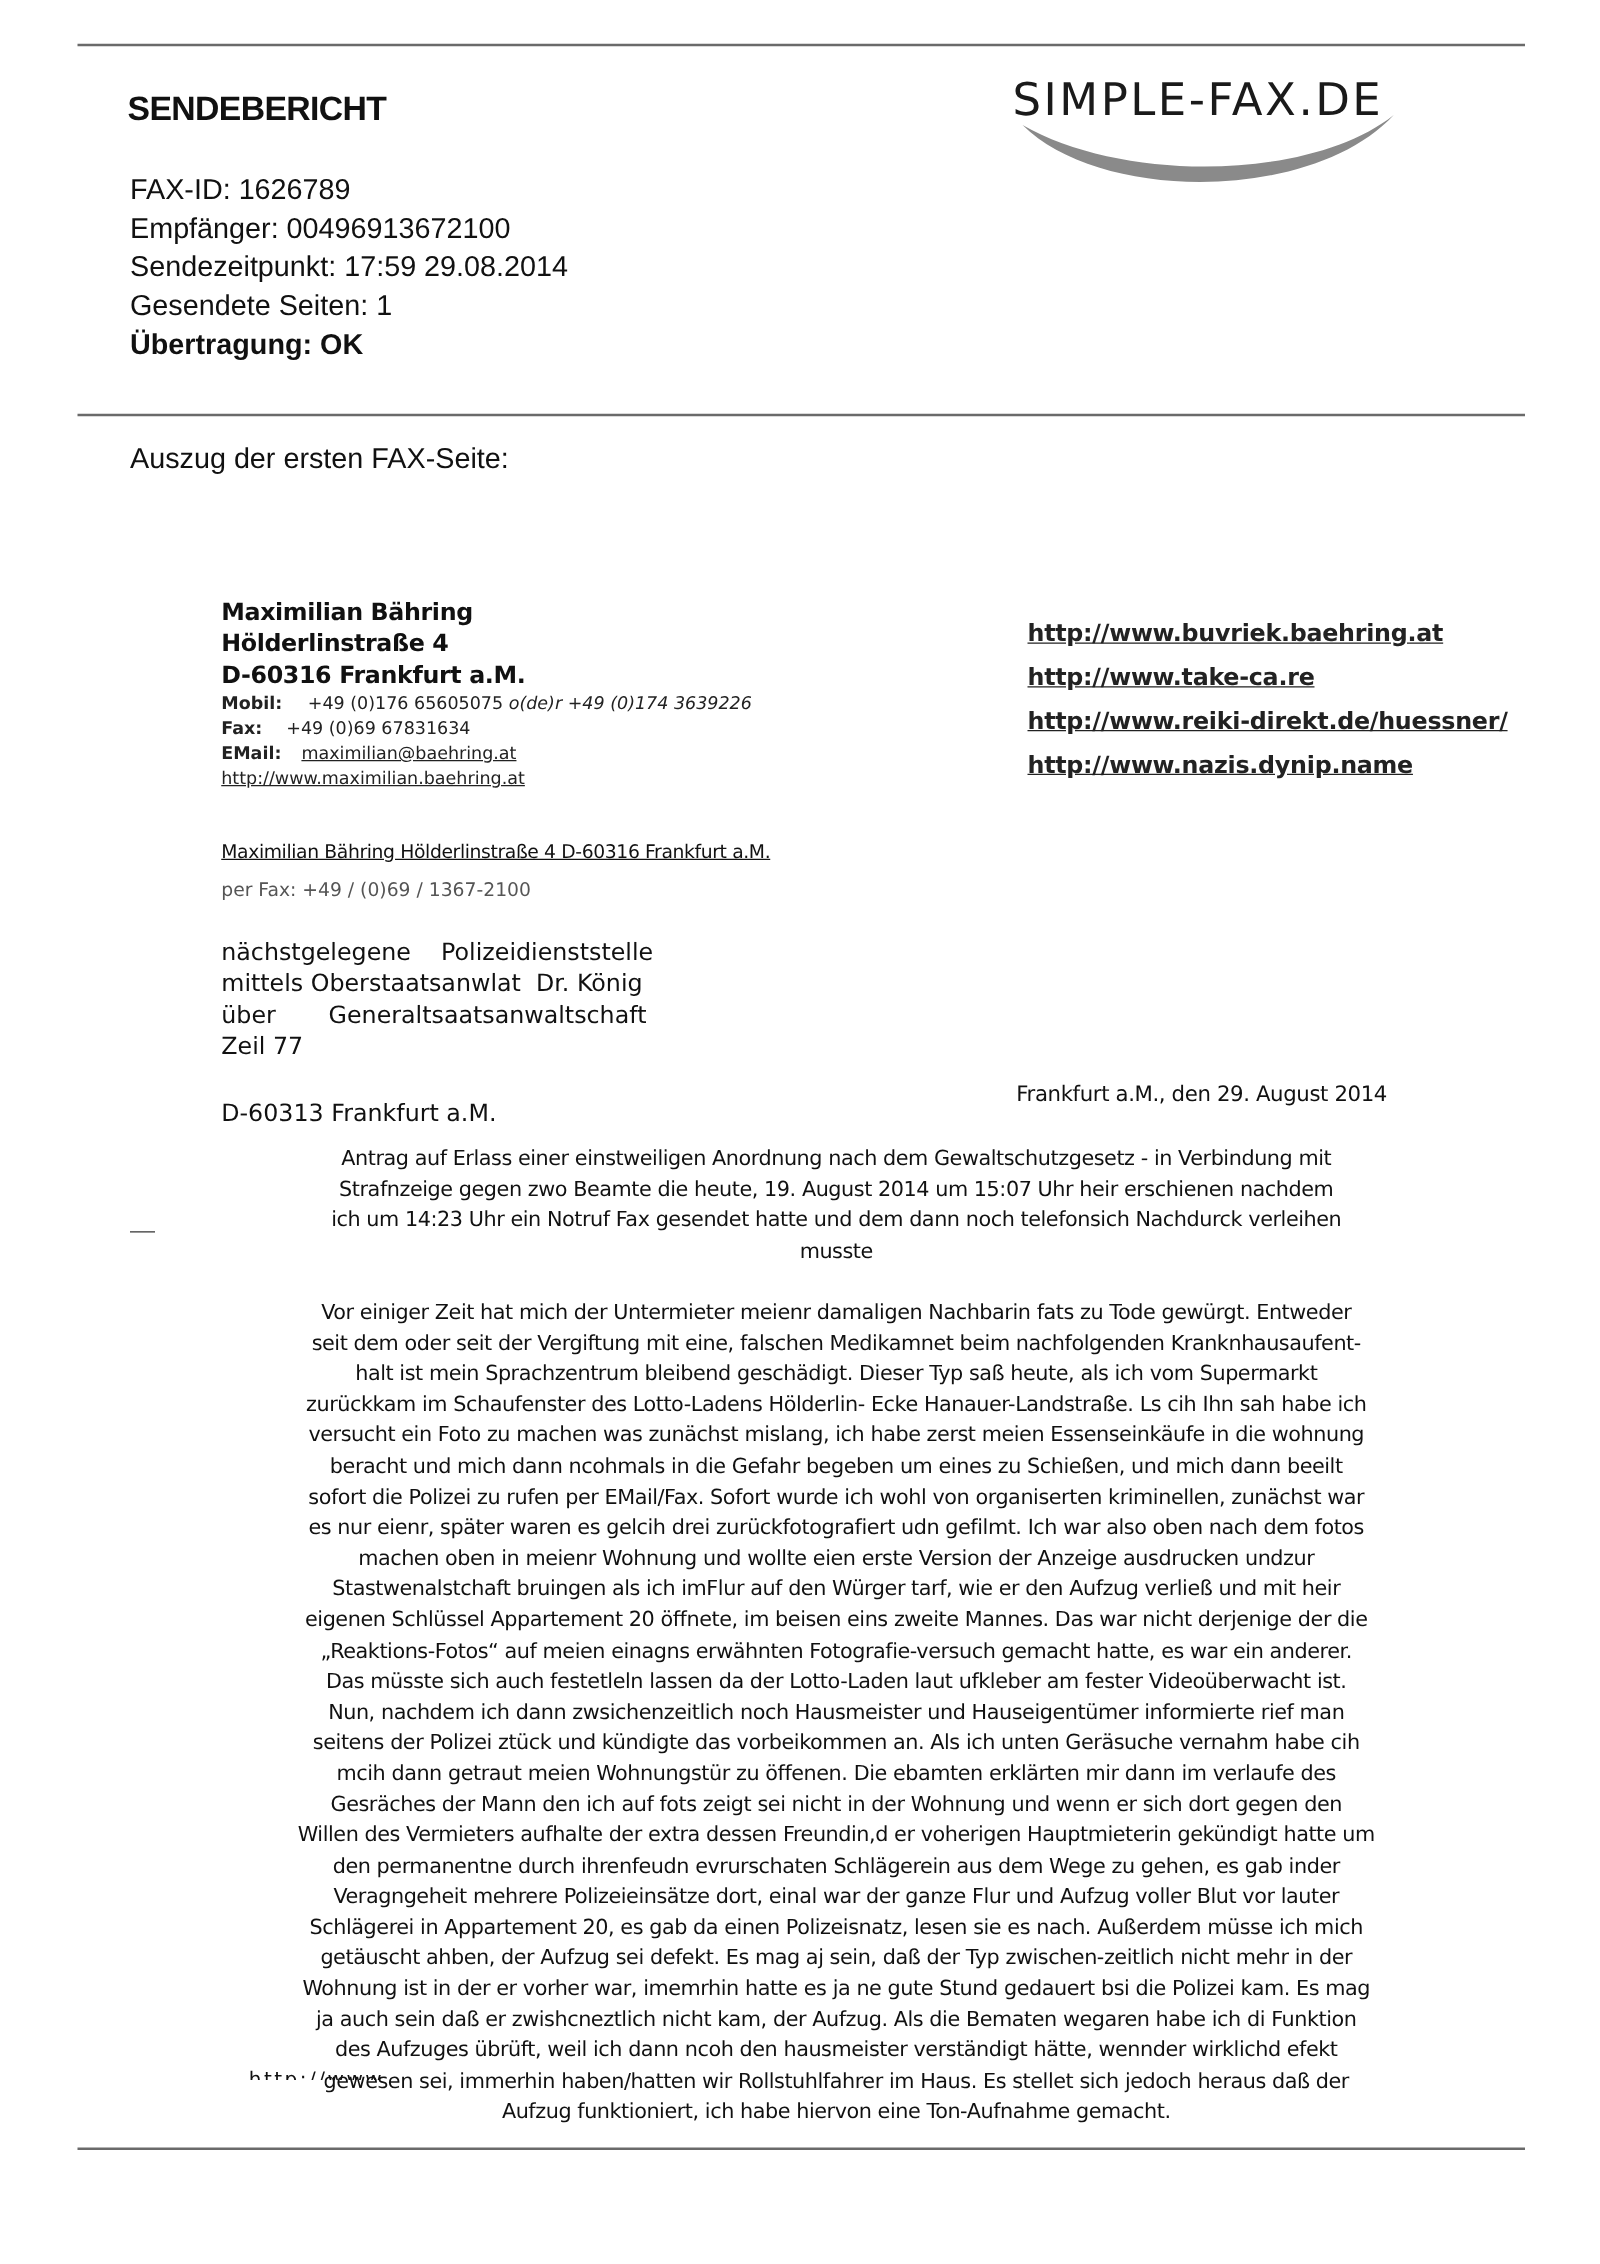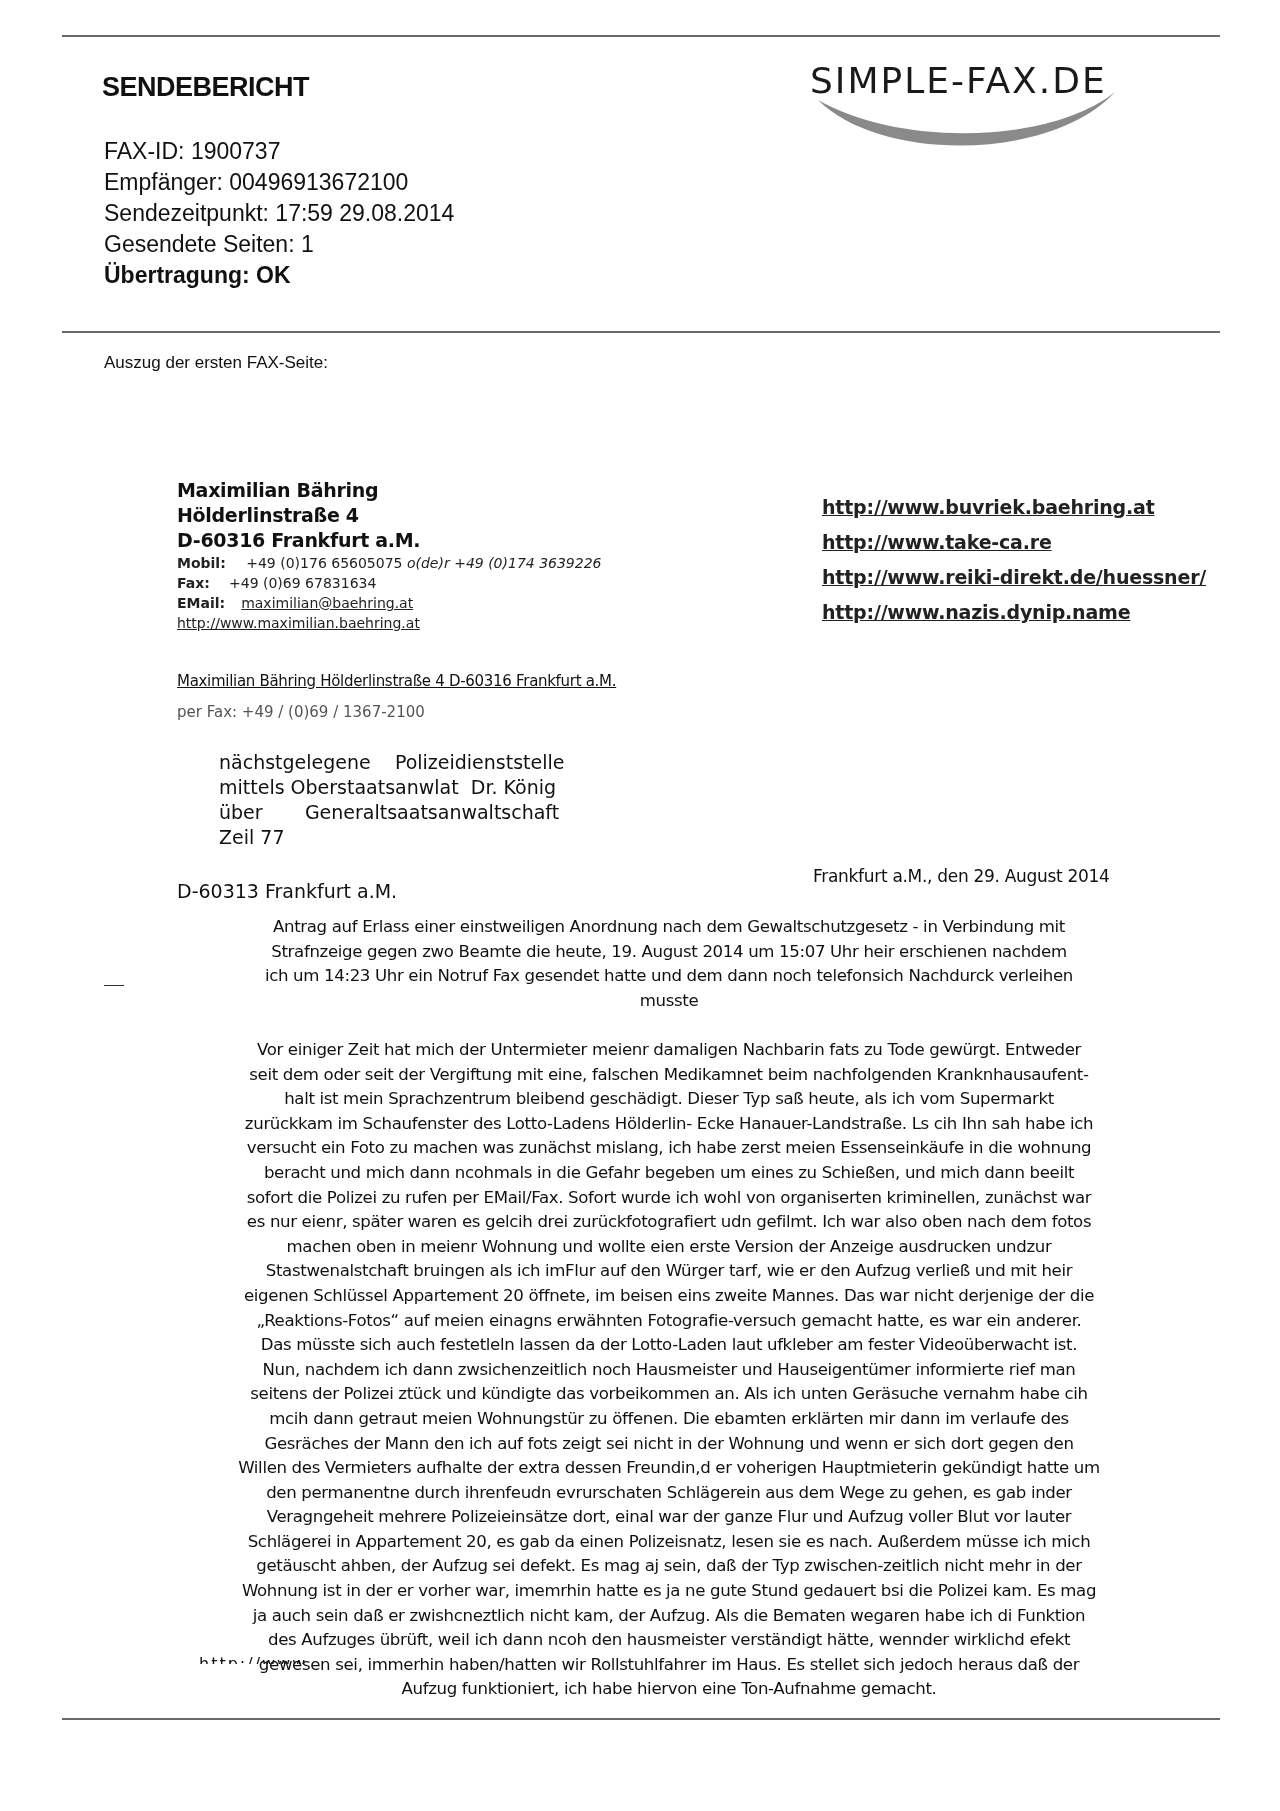--- a/index.html
+++ b/index.html
@@ -5,52 +5,52 @@
     html, body { margin: 0; padding: 0; background: #ffffff; }
     body { width: 1280px; height: 1811px; position: relative; overflow: hidden; color: #111; }
     .rule { position: absolute; left: 62px; width: 1158px; height: 2px; background: #6a6a6a; }
     .report { font-family: "Liberation Sans", sans-serif; }
     .title { position: absolute; left: 102px; top: 72px; font-size: 27px; font-weight: bold; letter-spacing: -0.5px; color: #111; }
     .meta { position: absolute; left: 104px; top: 136px; font-size: 23px; line-height: 31px; color: #111; }
     .meta div { white-space: nowrap; }
     .meta .bold { font-weight: bold; }
     .logo { position: absolute; left: 800px; top: 52px; width: 410px; height: 110px; }
     .logo-text { position: absolute; left: 10px; top: 8px; font-family: "DejaVu Sans", sans-serif; font-size: 36px; letter-spacing: 2px; color: #1a1a1a; font-weight: normal; }
-    .excerpt-label { position: absolute; left: 104px; top: 353px; font-size: 17px; color: #111; }
+    .excerpt-label { position: absolute; left: 104px; top: 353px; font-size: 23px; color: #111; }
     .fax { font-family: "DejaVu Sans", sans-serif; }
     .sender { position: absolute; left: 177px; top: 478px; }
     .sender .big { font-size: 19px; font-weight: bold; line-height: 25px; letter-spacing: -0.3px; }
     .sender .small { font-size: 14px; line-height: 20px; white-space: nowrap; color: #222; }
     .sender .small .lab { display: inline-block; width: 52px; font-weight: bold; }
     .sender .small .lab.auto { width: auto; margin-right: 16px; }
     .sender a, .links a { color: #222; text-decoration: underline; }
     .links { position: absolute; left: 822px; top: 490px; }
     .links div { font-size: 19px; font-weight: bold; line-height: 35px; white-space: nowrap; letter-spacing: -0.2px; }
     .return-addr { position: absolute; left: 177px; top: 672px; font-size: 15px; text-decoration: underline; white-space: nowrap; letter-spacing: -0.3px; }
     .perfax { position: absolute; left: 177px; top: 703px; font-size: 15px; color: #555; white-space: nowrap; }
-    .recipient { position: absolute; left: 177px; top: 750px; font-size: 19px; line-height: 25px; white-space: pre; color: #111; margin-left: 42px; }
+    .recipient { position: absolute; left: 177px; top: 750px; font-size: 19px; line-height: 25px; white-space: pre; color: #111; }
     .city { position: absolute; left: 177px; top: 880px; font-size: 19px; }
     .date { position: absolute; left: 813px; top: 866px; font-size: 17px; letter-spacing: -0.3px; }
     .fold-mark { position: absolute; left: 104px; top: 985px; width: 20px; height: 1px; background: #333; }
     .body-text { position: absolute; left: 199px; width: 940px; font-size: 16.6px; line-height: 24.6px; letter-spacing: -0.35px; color: #111; text-align: center; }
     .body-text div { white-space: nowrap; }
     .subject { top: 915px; }
     .para { top: 1038px; }
     .cut-line { position: absolute; left: 199px; top: 1654px; font-size: 16px; color: #111; height: 10px; overflow: hidden; letter-spacing: 2px; }
   </style>
 </head>
 <body>
 
 <div class="rule" style="top:35px;"></div>
 
 <div class="report">
   <div class="title">SENDEBERICHT</div>
 
   <div class="meta">
-    <div>FAX-ID: 1900737</div>
+    <div>FAX-ID: 1626789</div>
     <div>Empfänger: 00496913672100</div>
     <div>Sendezeitpunkt: 17:59 29.08.2014</div>
     <div>Gesendete Seiten: 1</div>
     <div class="bold">Übertragung: OK</div>
   </div>
 
   <div class="logo">
     <svg width="410" height="110" viewBox="0 0 410 110" style="position:absolute;left:0;top:0;">
       <path d="M18 48 C 80 110, 250 110, 315 40 C 250 92, 100 95, 18 48 Z" fill="#8a8a8a"></path>
     </svg>

